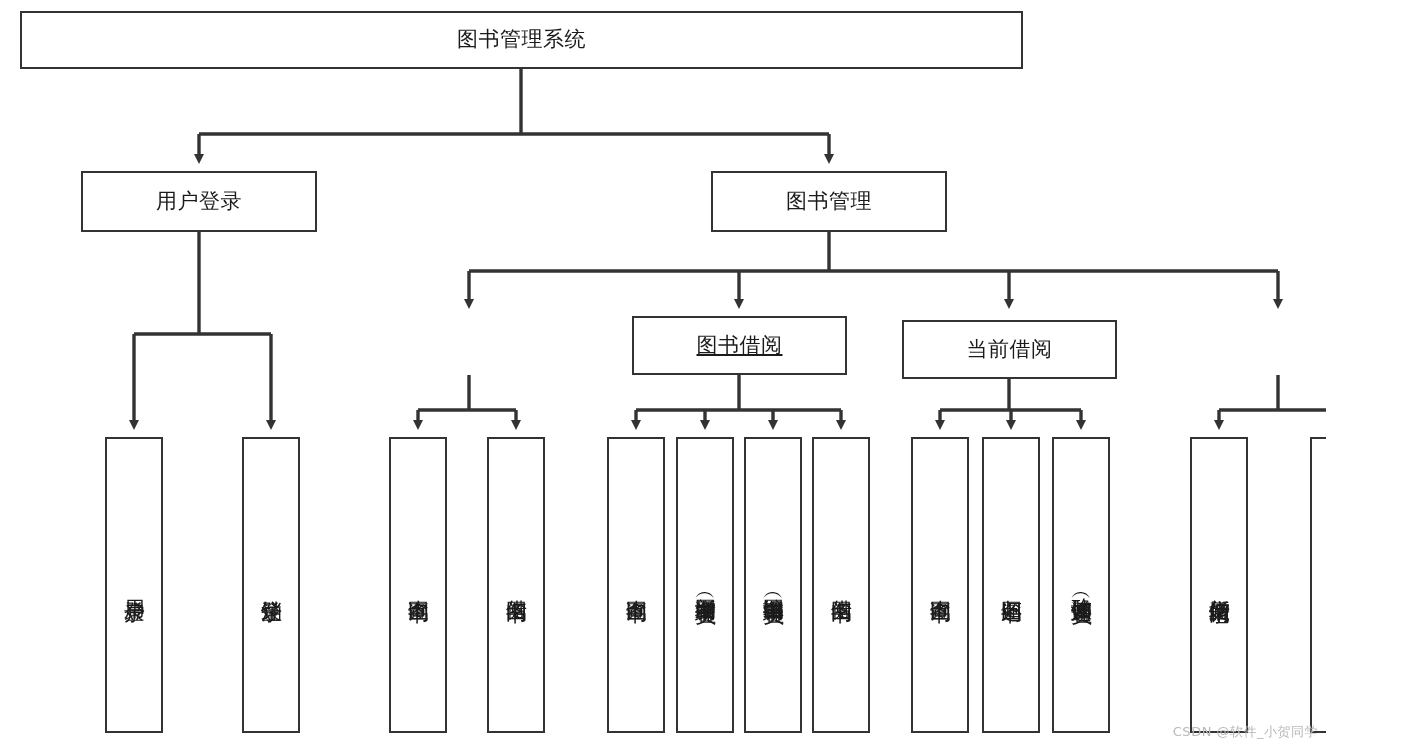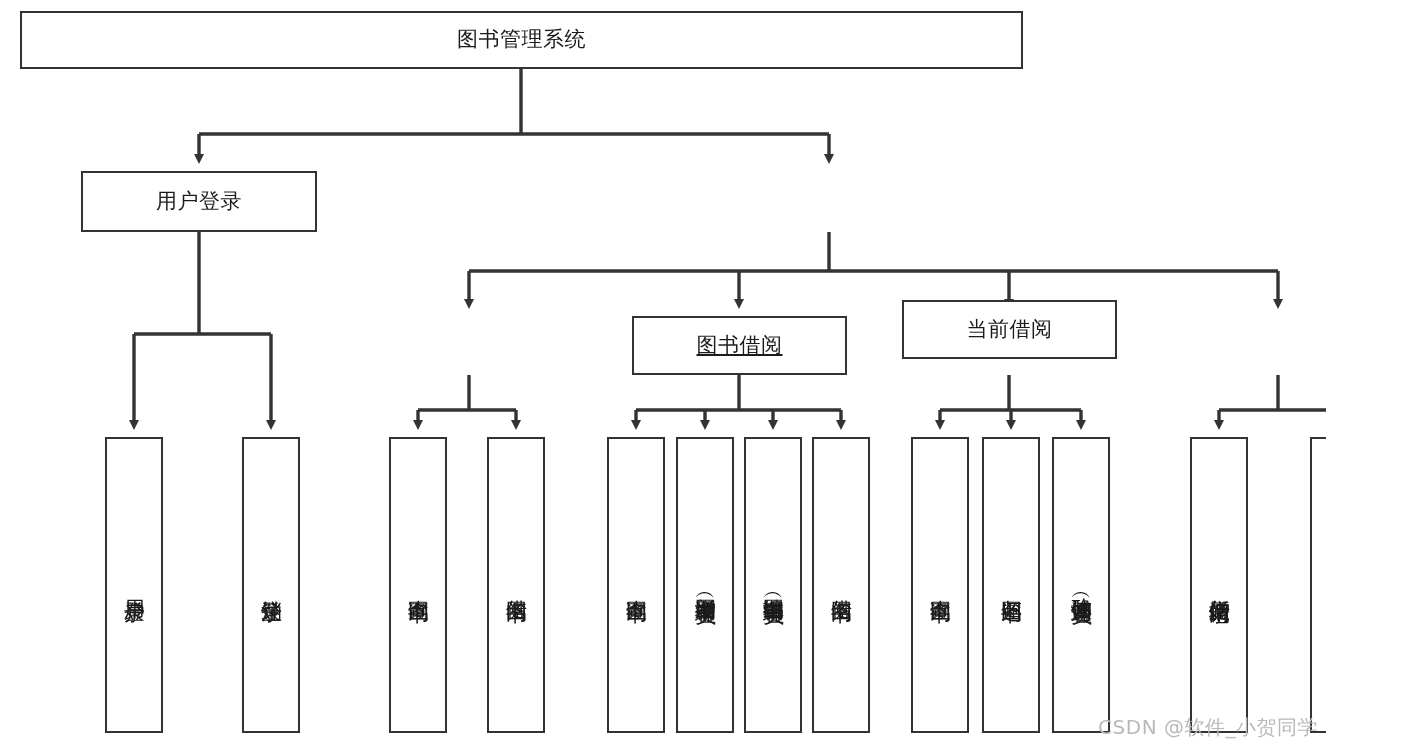--- a/index.html
+++ b/index.html
@@ -54,21 +54,21 @@
     font-size: 21px;
     line-height: 1.28;
     letter-spacing: 1px;
     text-align: center;
     white-space: nowrap;
   }
   #watermark {
     position: absolute;
     right: 8px;
     bottom: 6px;
-    font-size: 20px;
+    font-size: 13px;
     color: #b9b9b9;
     letter-spacing: 0.5px;
     z-index: 5;
     white-space: nowrap;
   }
 </style>
 </head>
 <body>
 
 <div id="canvas">
@@ -124,27 +124,30 @@
   </svg>
 
   <div class="node node-h" style="left:20px; top:11px; width:1003px; height:58px;">
     <span class="label">图书管理系统</span>
   </div>
 
   <div class="node node-h" style="left:81px; top:171px; width:236px; height:61px;">
     <span class="label">用户登录</span>
   </div>
 
+  <div class="node node-h" style="left:711px; top:171px; width:236px; height:61px;">
+    <span class="label">图书管理</span>
+  </div>
 
 
   <div class="node node-h" style="left:632px; top:316px; width:215px; height:59px;text-decoration:underline;">
     <span class="label">图书借阅</span>
   </div>
 
-  <div class="node node-h" style="left:902px; top:300px; width:215px; height:59px;text-align:right;">
+  <div class="node node-h" style="left:902px; top:320px; width:215px; height:59px;text-align:right;">
     <span class="label">当前借阅</span>
   </div>
 
 
   <div class="node node-v" style="left:105px; top:437px; width:58px; height:296px;">
     <span class="label">用户登录</span>
   </div>
 
   <div class="node node-v" style="left:242px; top:437px; width:58px; height:296px;">
     <span class="label">注销登录</span>

